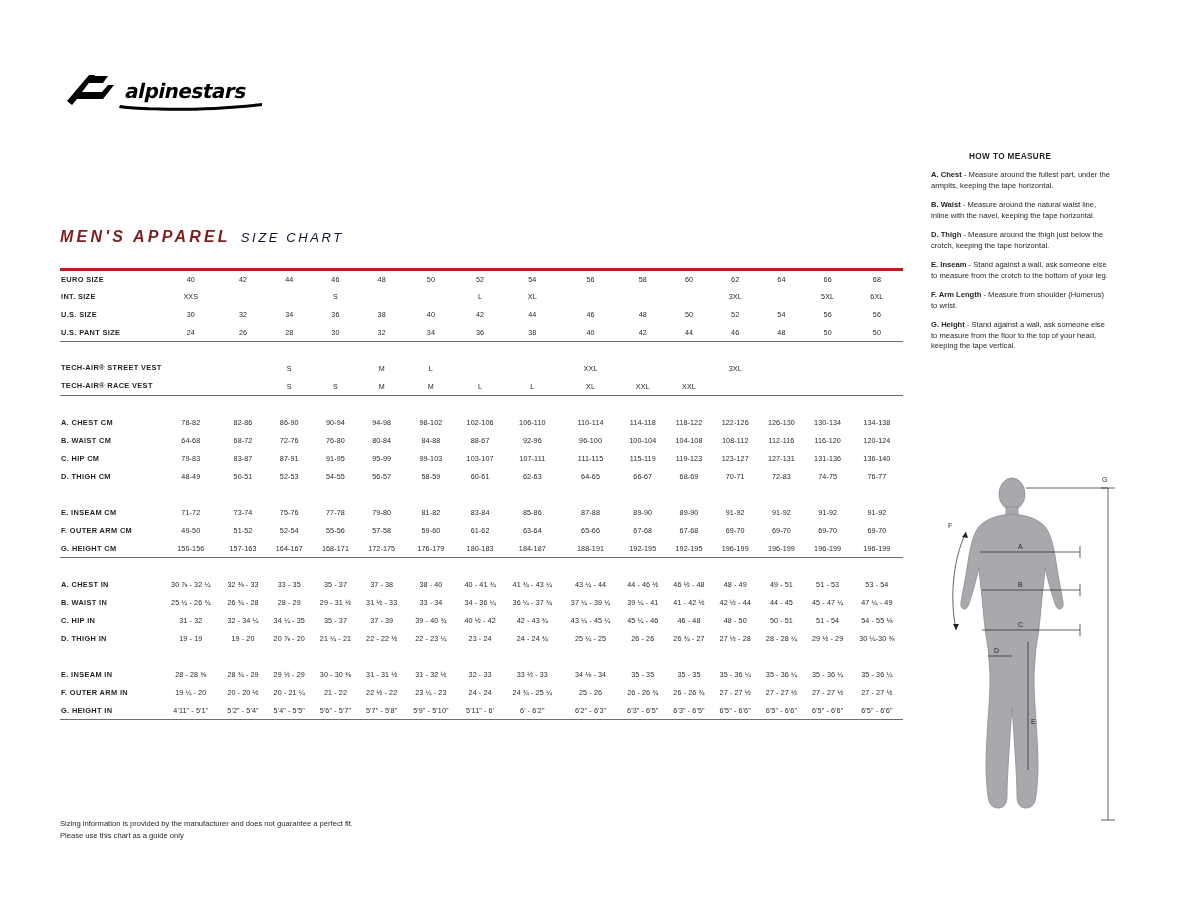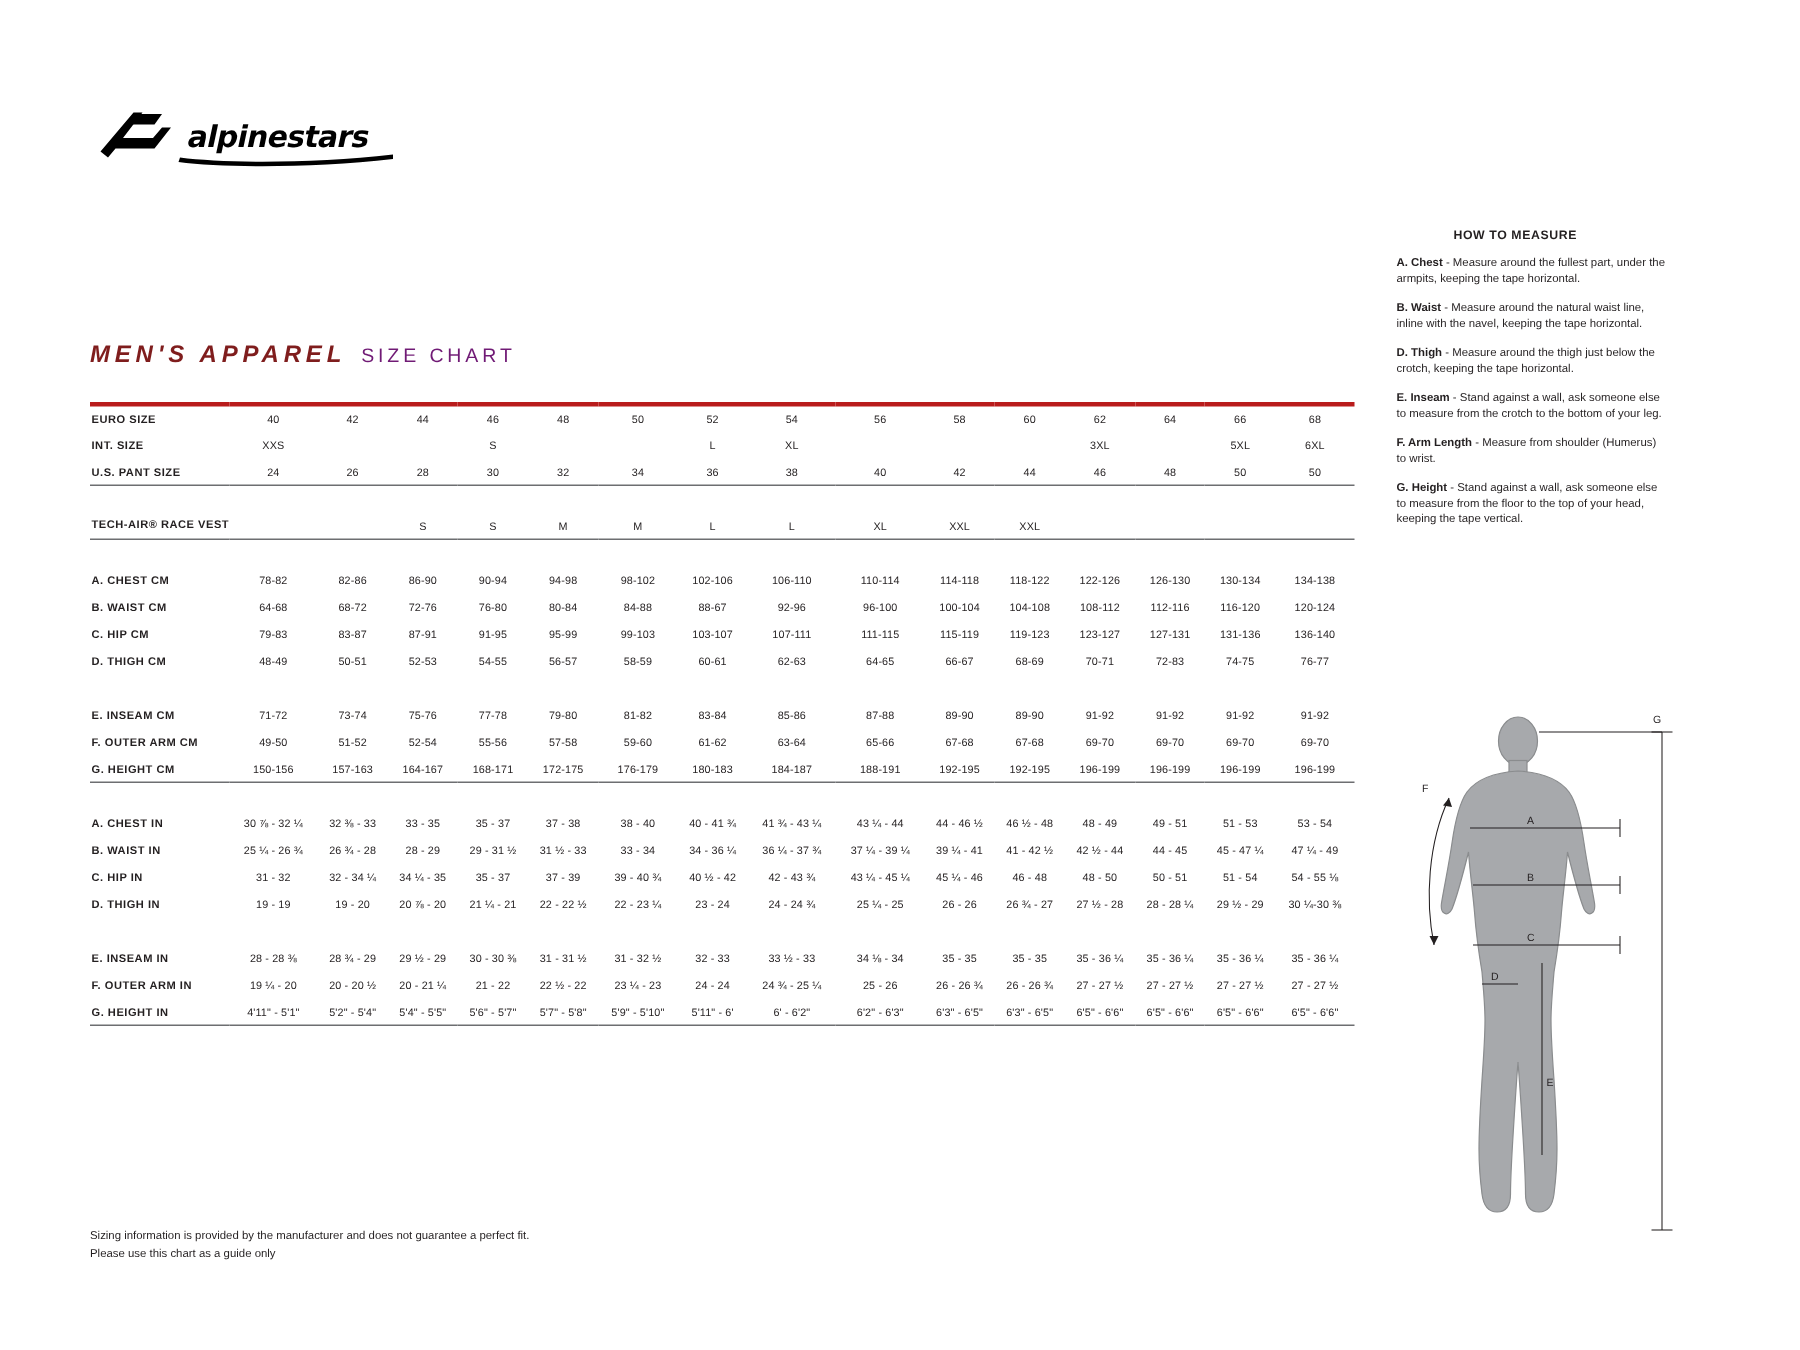--- a/index.html
+++ b/index.html
@@ -42,21 +42,22 @@
     font-size: 16px;
     font-weight: bold;
     letter-spacing: 3.2px;
     font-style: italic;
     color: #7f1d1d;
   }
   .title-light {
     font-size: 13px;
     font-weight: normal;
     letter-spacing: 2.6px;
-    color: #701a75;
+    font-style: italic;
+    color: #0f172a;
   }
 
   
   .chart {
     position: absolute;
     left: 60px;
     top: 268px;
     width: 843px;
     border-collapse: collapse;
   }
@@ -204,40 +205,76 @@
           <td class="val">L</td>
           <td class="val">XL</td>
           <td class="val"></td>
           <td class="val"></td>
           <td class="val"></td>
           <td class="val">3XL</td>
           <td class="val"></td>
           <td class="val">5XL</td>
           <td class="val">6XL</td>
         </tr>
+        <tr>
+          <td class="rowlabel">U.S. SIZE</td>
+          <td class="val">30</td>
+          <td class="val">32</td>
+          <td class="val">34</td>
+          <td class="val">36</td>
+          <td class="val">38</td>
+          <td class="val">40</td>
+          <td class="val">42</td>
+          <td class="val">44</td>
+          <td class="val">46</td>
+          <td class="val">48</td>
+          <td class="val">50</td>
+          <td class="val">52</td>
+          <td class="val">54</td>
+          <td class="val">56</td>
+          <td class="val">56</td>
+        </tr>
         <tr class="rule-bottom">
           <td class="rowlabel">U.S. PANT SIZE</td>
           <td class="val">24</td>
           <td class="val">26</td>
           <td class="val">28</td>
           <td class="val">30</td>
           <td class="val">32</td>
           <td class="val">34</td>
           <td class="val">36</td>
           <td class="val">38</td>
           <td class="val">40</td>
           <td class="val">42</td>
           <td class="val">44</td>
           <td class="val">46</td>
           <td class="val">48</td>
           <td class="val">50</td>
           <td class="val">50</td>
         </tr>
         <tr class="spacer">
           <td colspan="16"></td>
+        </tr>
+        <tr>
+          <td class="rowlabel two-line">TECH-AIR® STREET VEST</td>
+          <td class="val"></td>
+          <td class="val"></td>
+          <td class="val">S</td>
+          <td class="val"></td>
+          <td class="val">M</td>
+          <td class="val">L</td>
+          <td class="val"></td>
+          <td class="val"></td>
+          <td class="val">XXL</td>
+          <td class="val"></td>
+          <td class="val"></td>
+          <td class="val">3XL</td>
+          <td class="val"></td>
+          <td class="val"></td>
+          <td class="val"></td>
         </tr>
         <tr class="rule-bottom">
           <td class="rowlabel two-line">TECH-AIR® RACE VEST</td>
           <td class="val"></td>
           <td class="val"></td>
           <td class="val">S</td>
           <td class="val">S</td>
           <td class="val">M</td>
           <td class="val">M</td>
           <td class="val">L</td>

